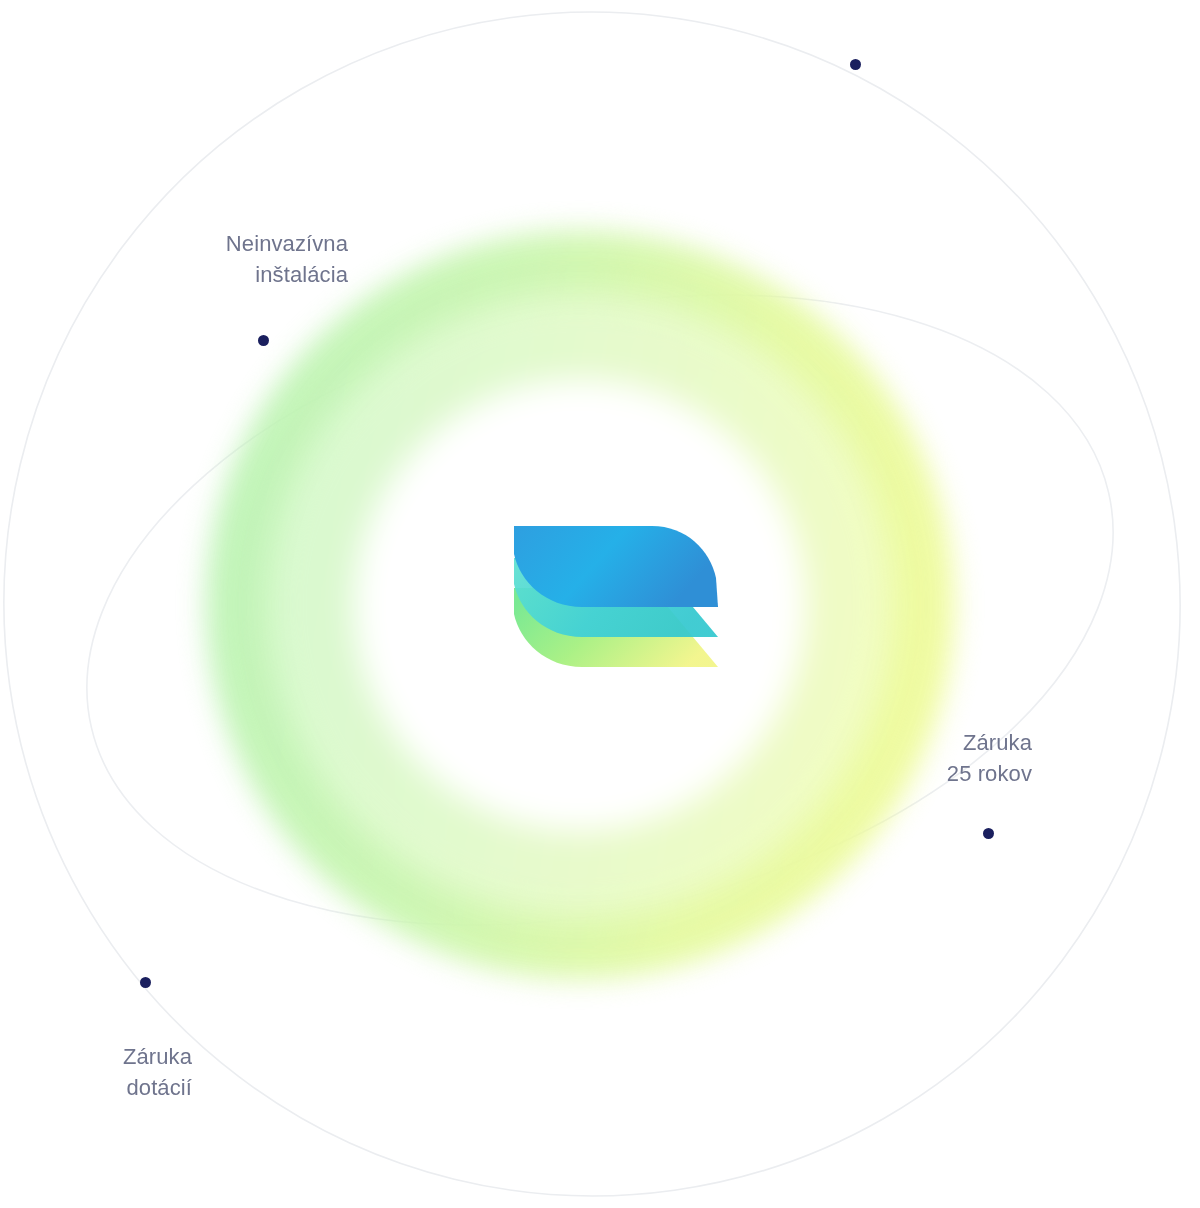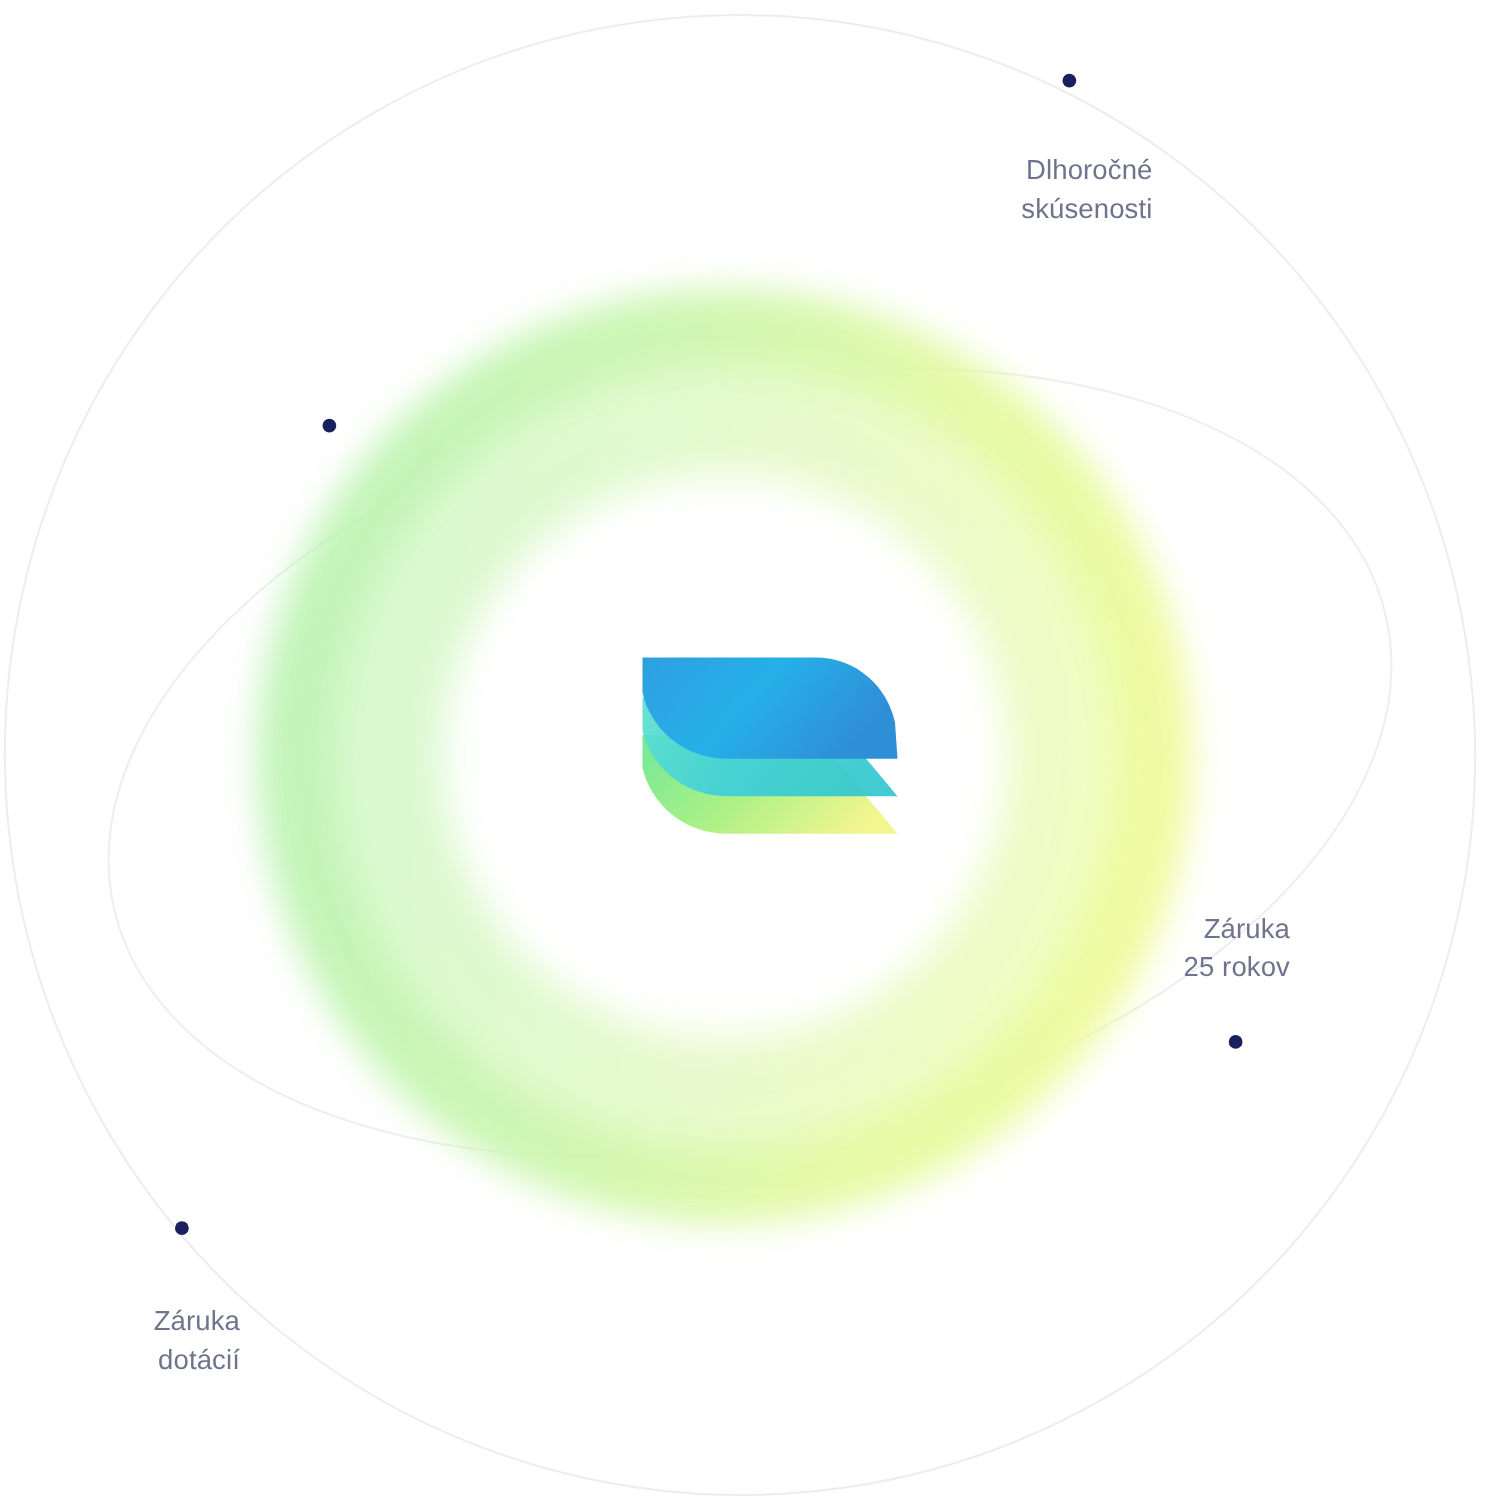--- a/index.html
+++ b/index.html
@@ -141,24 +141,24 @@
 
       <path d="M26 76 L164 76 L230 155 L94 155 C58 155 32 130 26 102 Z" fill="url(#gBot)" opacity="0.95"></path>
 
       <path d="M26 46 L164 46 L230 125 L94 125 C58 125 32 100 26 72 Z" fill="url(#gMid)" opacity="0.93"></path>
 
       <path d="M26 14 L164 14 C198 14 222 38 228 66 L230 95 L94 95 C58 95 32 70 26 42 Z" fill="url(#gTop)"></path>
     </svg>
   </div>
 
   <div class="node" id="node-0"></div>
-  <div class="label al-right" id="lbl-0">Dlhoročné
-skúsenosti</div>
 
   <div class="node" id="node-1"></div>
+  <div class="label al-right" id="lbl-1">Neinvazívna
+inštalácia</div>
 
   <div class="node" id="node-2"></div>
   <div class="label al-right" id="lbl-2">Záruka
 25 rokov</div>
 
   <div class="node" id="node-3"></div>
   <div class="label al-right" id="lbl-3">Záruka
 dotácií</div>
 
 </div>

